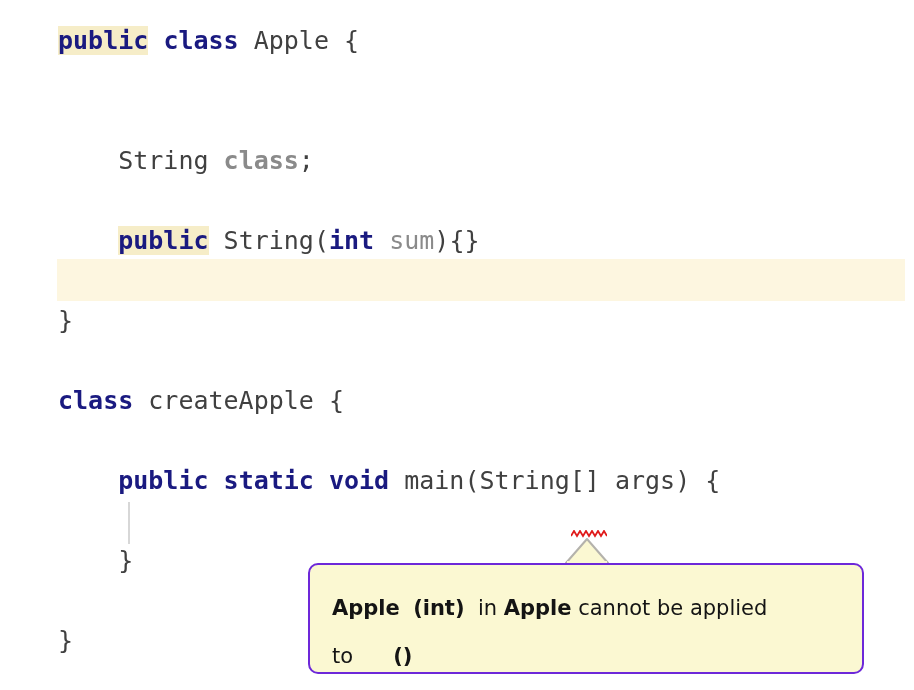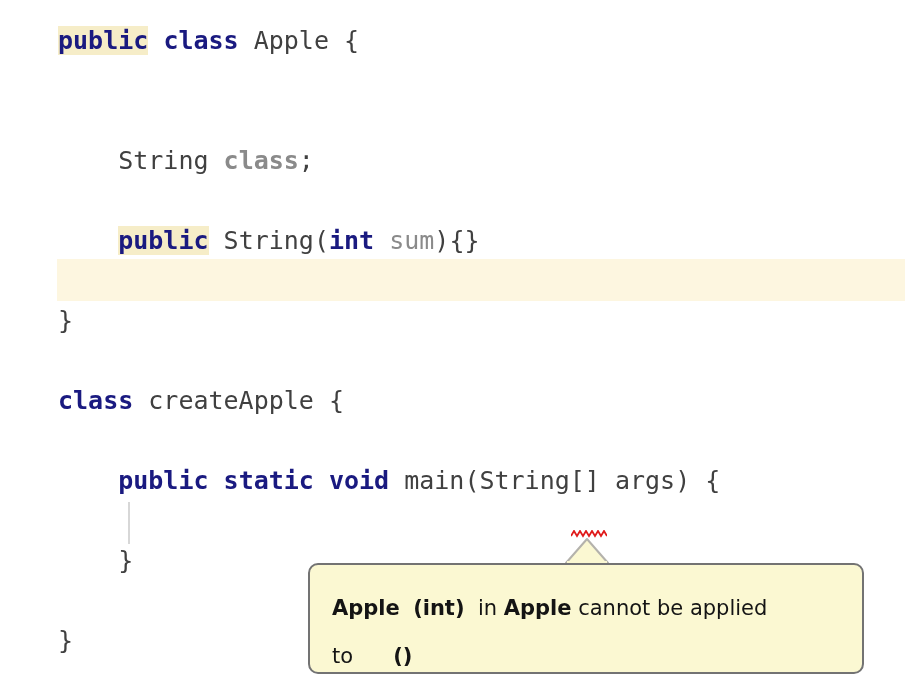--- a/index.html
+++ b/index.html
@@ -70,21 +70,21 @@
 
   
   .tooltip {
     position: absolute;
     left: 308px;
     top: 563px;
     width: 556px;
     height: 111px;
     box-sizing: border-box;
     background: #fbf8d2;
-    border: 2px solid #737373;
+    border: 2px solid #6d28d9;
     border-radius: 10px;
     font-family: "DejaVu Sans", "Liberation Sans", sans-serif;
     color: #141414;
   }
   .tooltip-inner {
     padding: 19px 22px 0 22px;
     font-size: 21px;
     line-height: 48px;
     white-space: pre;
   }

